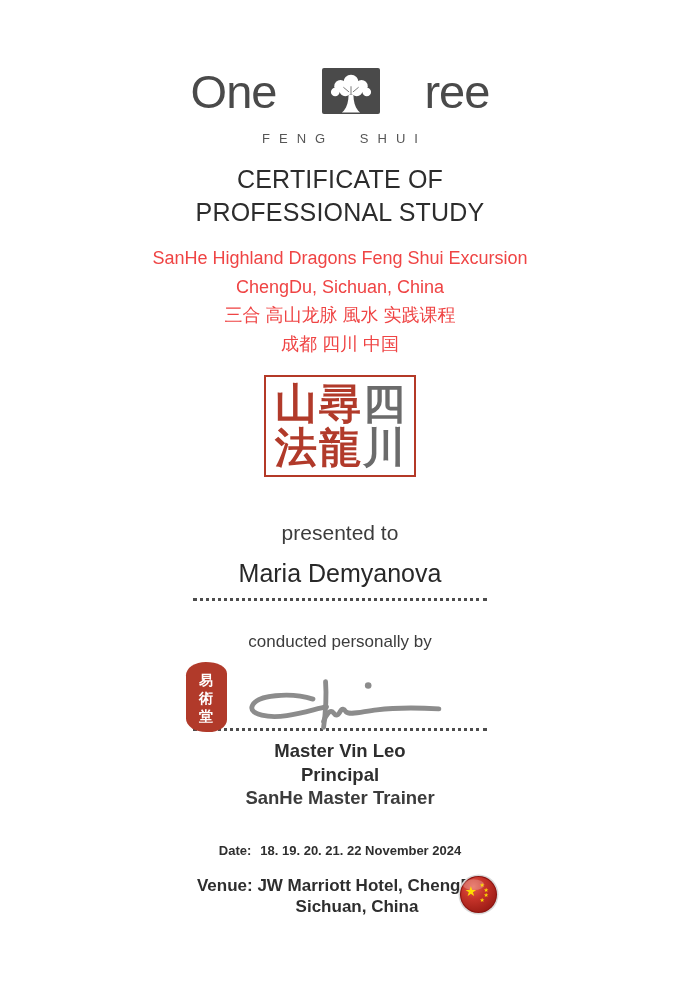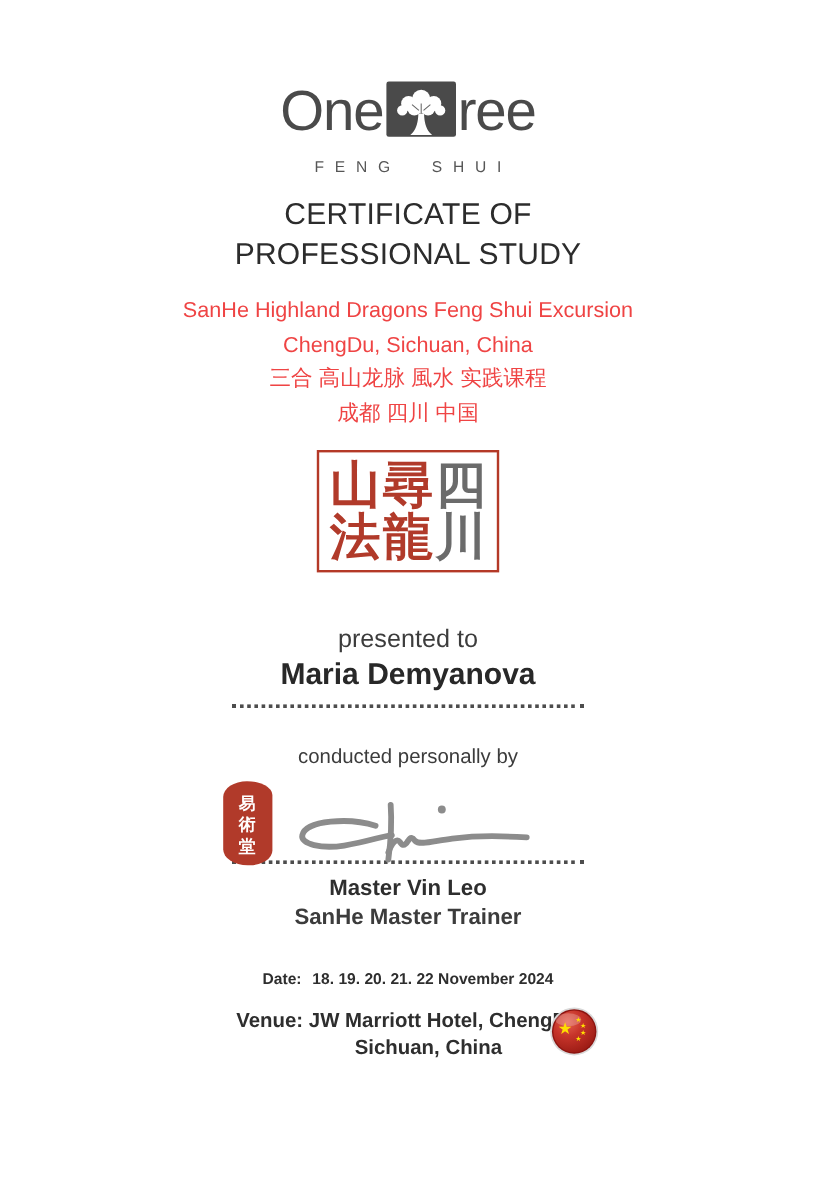--- a/index.html
+++ b/index.html
@@ -21,20 +21,21 @@
   
   .logo-block { padding-top: 68px; }
   .brand {
     display: inline-flex;
     align-items: flex-end;
     color: #4a4a4a;
     font-size: 47px;
     font-weight: 400;
     letter-spacing: -1px;
     line-height: 1;
+    gap: 43px;
   }
   .brand .word { display: inline-block; line-height: 0.93; }
   .t-block {
     display: inline-flex;
     align-items: flex-end;
     justify-content: center;
     width: 58px;
     height: 46px;
     background: #4a4a4a;
     border-radius: 2px;
@@ -83,21 +84,21 @@
     height: 44px;
     line-height: 46px;
     font-size: 42px;
     font-weight: 600;
   }
   .hz-red  { color: #b13a2a; }
   .hz-gray { color: #6b6b6b; }
 
   
   .presented-label { margin-top: 44px; font-size: 21px; color: #3c3c3c; }
-  .recipient-name  { margin-top: 3px; font-size: 25px; font-weight: 700; color: #282828; }
+  .recipient-name  { margin-top: 14px; font-size: 25px; font-weight: 400; color: #282828; }
   .dotted-line {
     width: 294px;
     margin: 10px auto 0 auto;
     border-bottom: 3px dotted #4d4d4d;
     height: 0;
   }
   .conducted-label { margin-top: 31px; font-size: 17px; color: #3c3c3c; }
 
   
   .signature-row {
@@ -235,20 +236,21 @@
         <path d="M 87 10 C 88 24, 87 42, 85 57"></path>
         <path d="M 85 51 C 88 43, 92 38, 95 42 C 97 45, 99 46, 102 41 C 104 37, 106 38, 108 41 C 112 45, 124 41, 140 39 C 165 36, 185 37, 204 38"></path>
       </g>
       <circle cx="131" cy="14" r="3.4" fill="#8c8c8c"></circle>
     </svg>
   </div>
   <div class="dotted-line dotted-line-2"></div>
 
   <div class="signer">
     <div class="bold">Master Vin Leo</div>
+    <div class="bold">Principal</div>
     <div class="regular">SanHe Master Trainer</div>
   </div>
 
   <div class="date-line">
     <span>Date:</span><span class="gap"></span><span>18. 19. 20. 21. 22 November 2024</span>
   </div>
 
   <div class="venue-block">
     <div>
       <span>Venue:</span>

